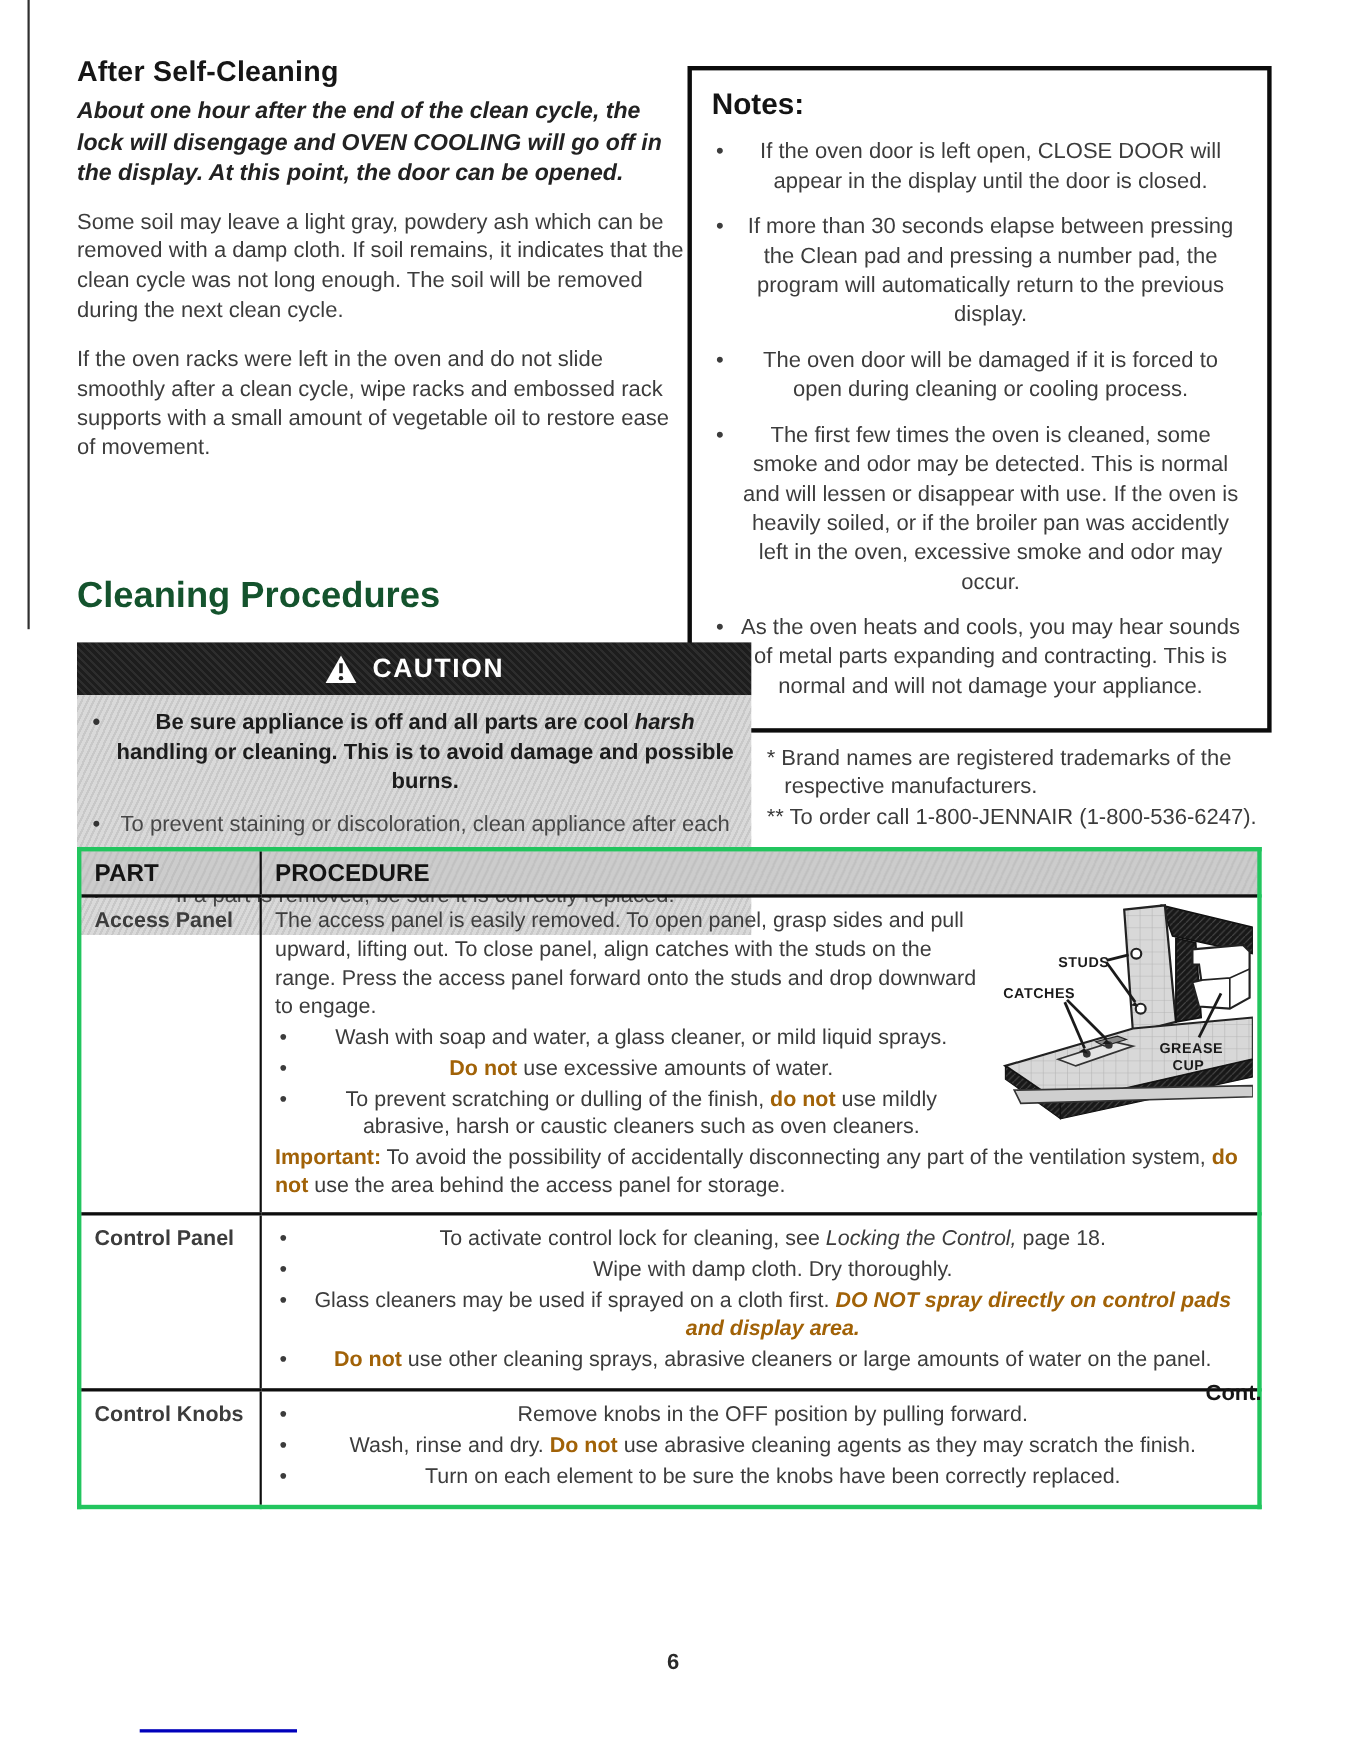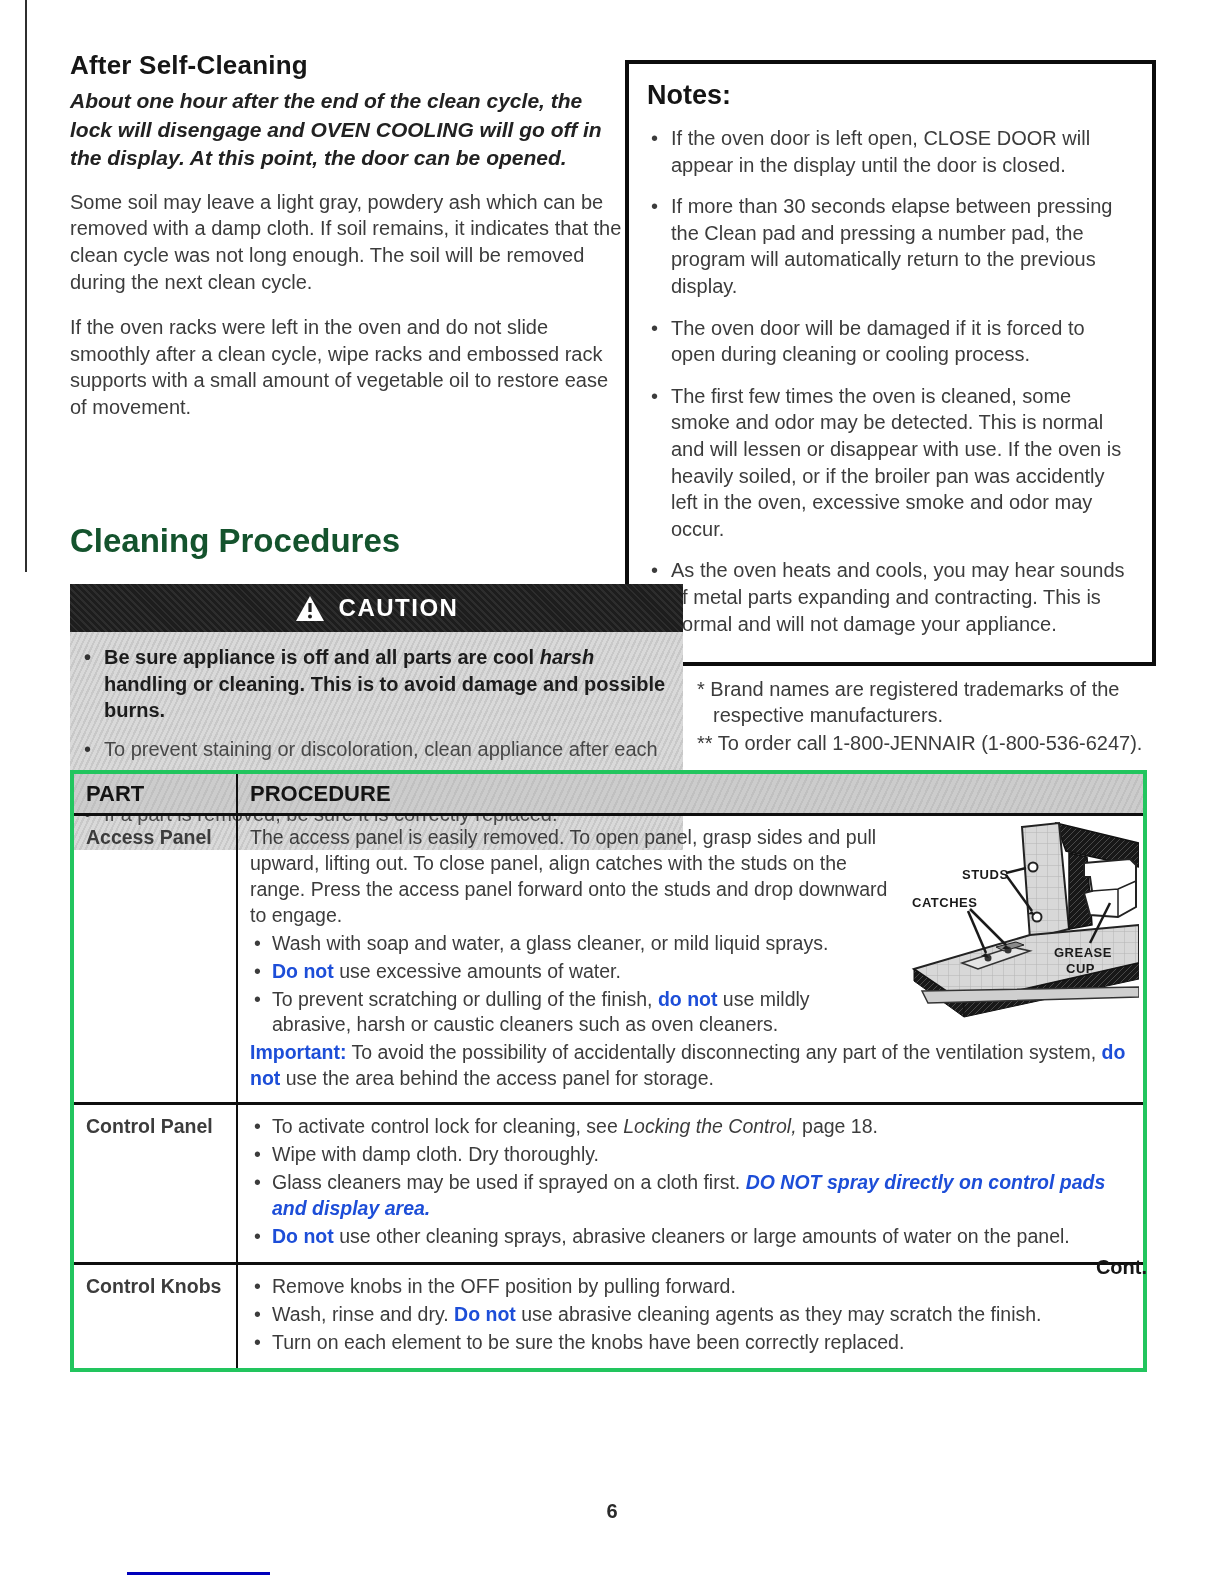--- a/index.html
+++ b/index.html
@@ -16,21 +16,21 @@
   .sec-title{margin:0 0 6px 0;font-size:26px;font-weight:700;color:#161616;letter-spacing:.2px;}
   .lead{margin:0 0 16px 0;font-size:21px;line-height:1.36;font-weight:700;font-style:italic;color:#222;}
   .left-col p.body{margin:0 0 18px 0;font-size:20px;line-height:1.34;}
   
   .notes-box{
     position:absolute;left:625px;top:60px;width:531px;min-height:452px;
     box-sizing:border-box;border:4px solid #0c0c0c;
     padding:14px 22px 10px 18px;background:#fff;
   }
   .notes-title{margin:2px 0 14px 0;font-size:27px;font-weight:700;color:#141414;}
-  ul.plain{list-style:none;margin:0;padding:0;}
+  ul.plain{list-style:none;margin:0;padding:0;text-align:center;}
   ul.plain li{
     position:relative;margin:0 0 15px 0;padding-left:24px;
     font-size:20px;line-height:1.33;
   }
   ul.plain li::before{content:"•";position:absolute;left:4px;top:0;color:#3c3c3c;}
   
   .big-title{position:absolute;left:70px;top:522px;margin:0;font-size:33px;font-weight:700;color:#14532d;}
   .caution-box{position:absolute;left:70px;top:584px;width:613px;}
   .caution-header{
     height:48px;display:flex;align-items:center;justify-content:center;gap:14px;
@@ -64,21 +64,21 @@
     background-color:#cccccc;
     background-image:repeating-linear-gradient(115deg, rgba(0,0,0,.06) 0 2px, transparent 2px 6px);
     font-size:22px;font-weight:700;color:#141414;
     padding:7px 10px 6px 12px;border-bottom-width:3px;
   }
   table.proc td{padding:9px 10px 10px 12px;font-size:19.5px;line-height:1.33;color:#3c3c3c;border-top-width:3px;}
   td.part{font-weight:700;color:#161616;font-size:20px;}
   td.proc-cell p.intro{margin:0 0 2px 0;}
   td.proc-cell ul.plain li{margin:0 0 2px 0;font-size:19.5px;padding-left:22px;}
   td.proc-cell p.footnote{margin:2px 0 0 0;}
-  td.proc-cell b{color:#1d4ed8;}
+  td.proc-cell b{color:#a16207;}
   .row-mid{height:128px;}
   .row-last{height:100px;}
   .illustration{
     float:right;width:235px;height:208px;margin:-4px -6px 4px 10px;
   }
   .illus-label{font-weight:700;font-size:13px;letter-spacing:.5px;fill:#1a1a1a;}
   
   .cont{position:absolute;left:70px;top:1256px;width:1077px;text-align:right;font-size:20px;font-weight:700;color:#161616;}
   .page-num{position:absolute;left:0;top:1500px;width:1224px;text-align:center;font-size:20px;font-weight:700;color:#2a2a2a;}
   .scan-line{position:absolute;left:25px;top:0;width:2px;height:572px;background:#2f2f2f;}

